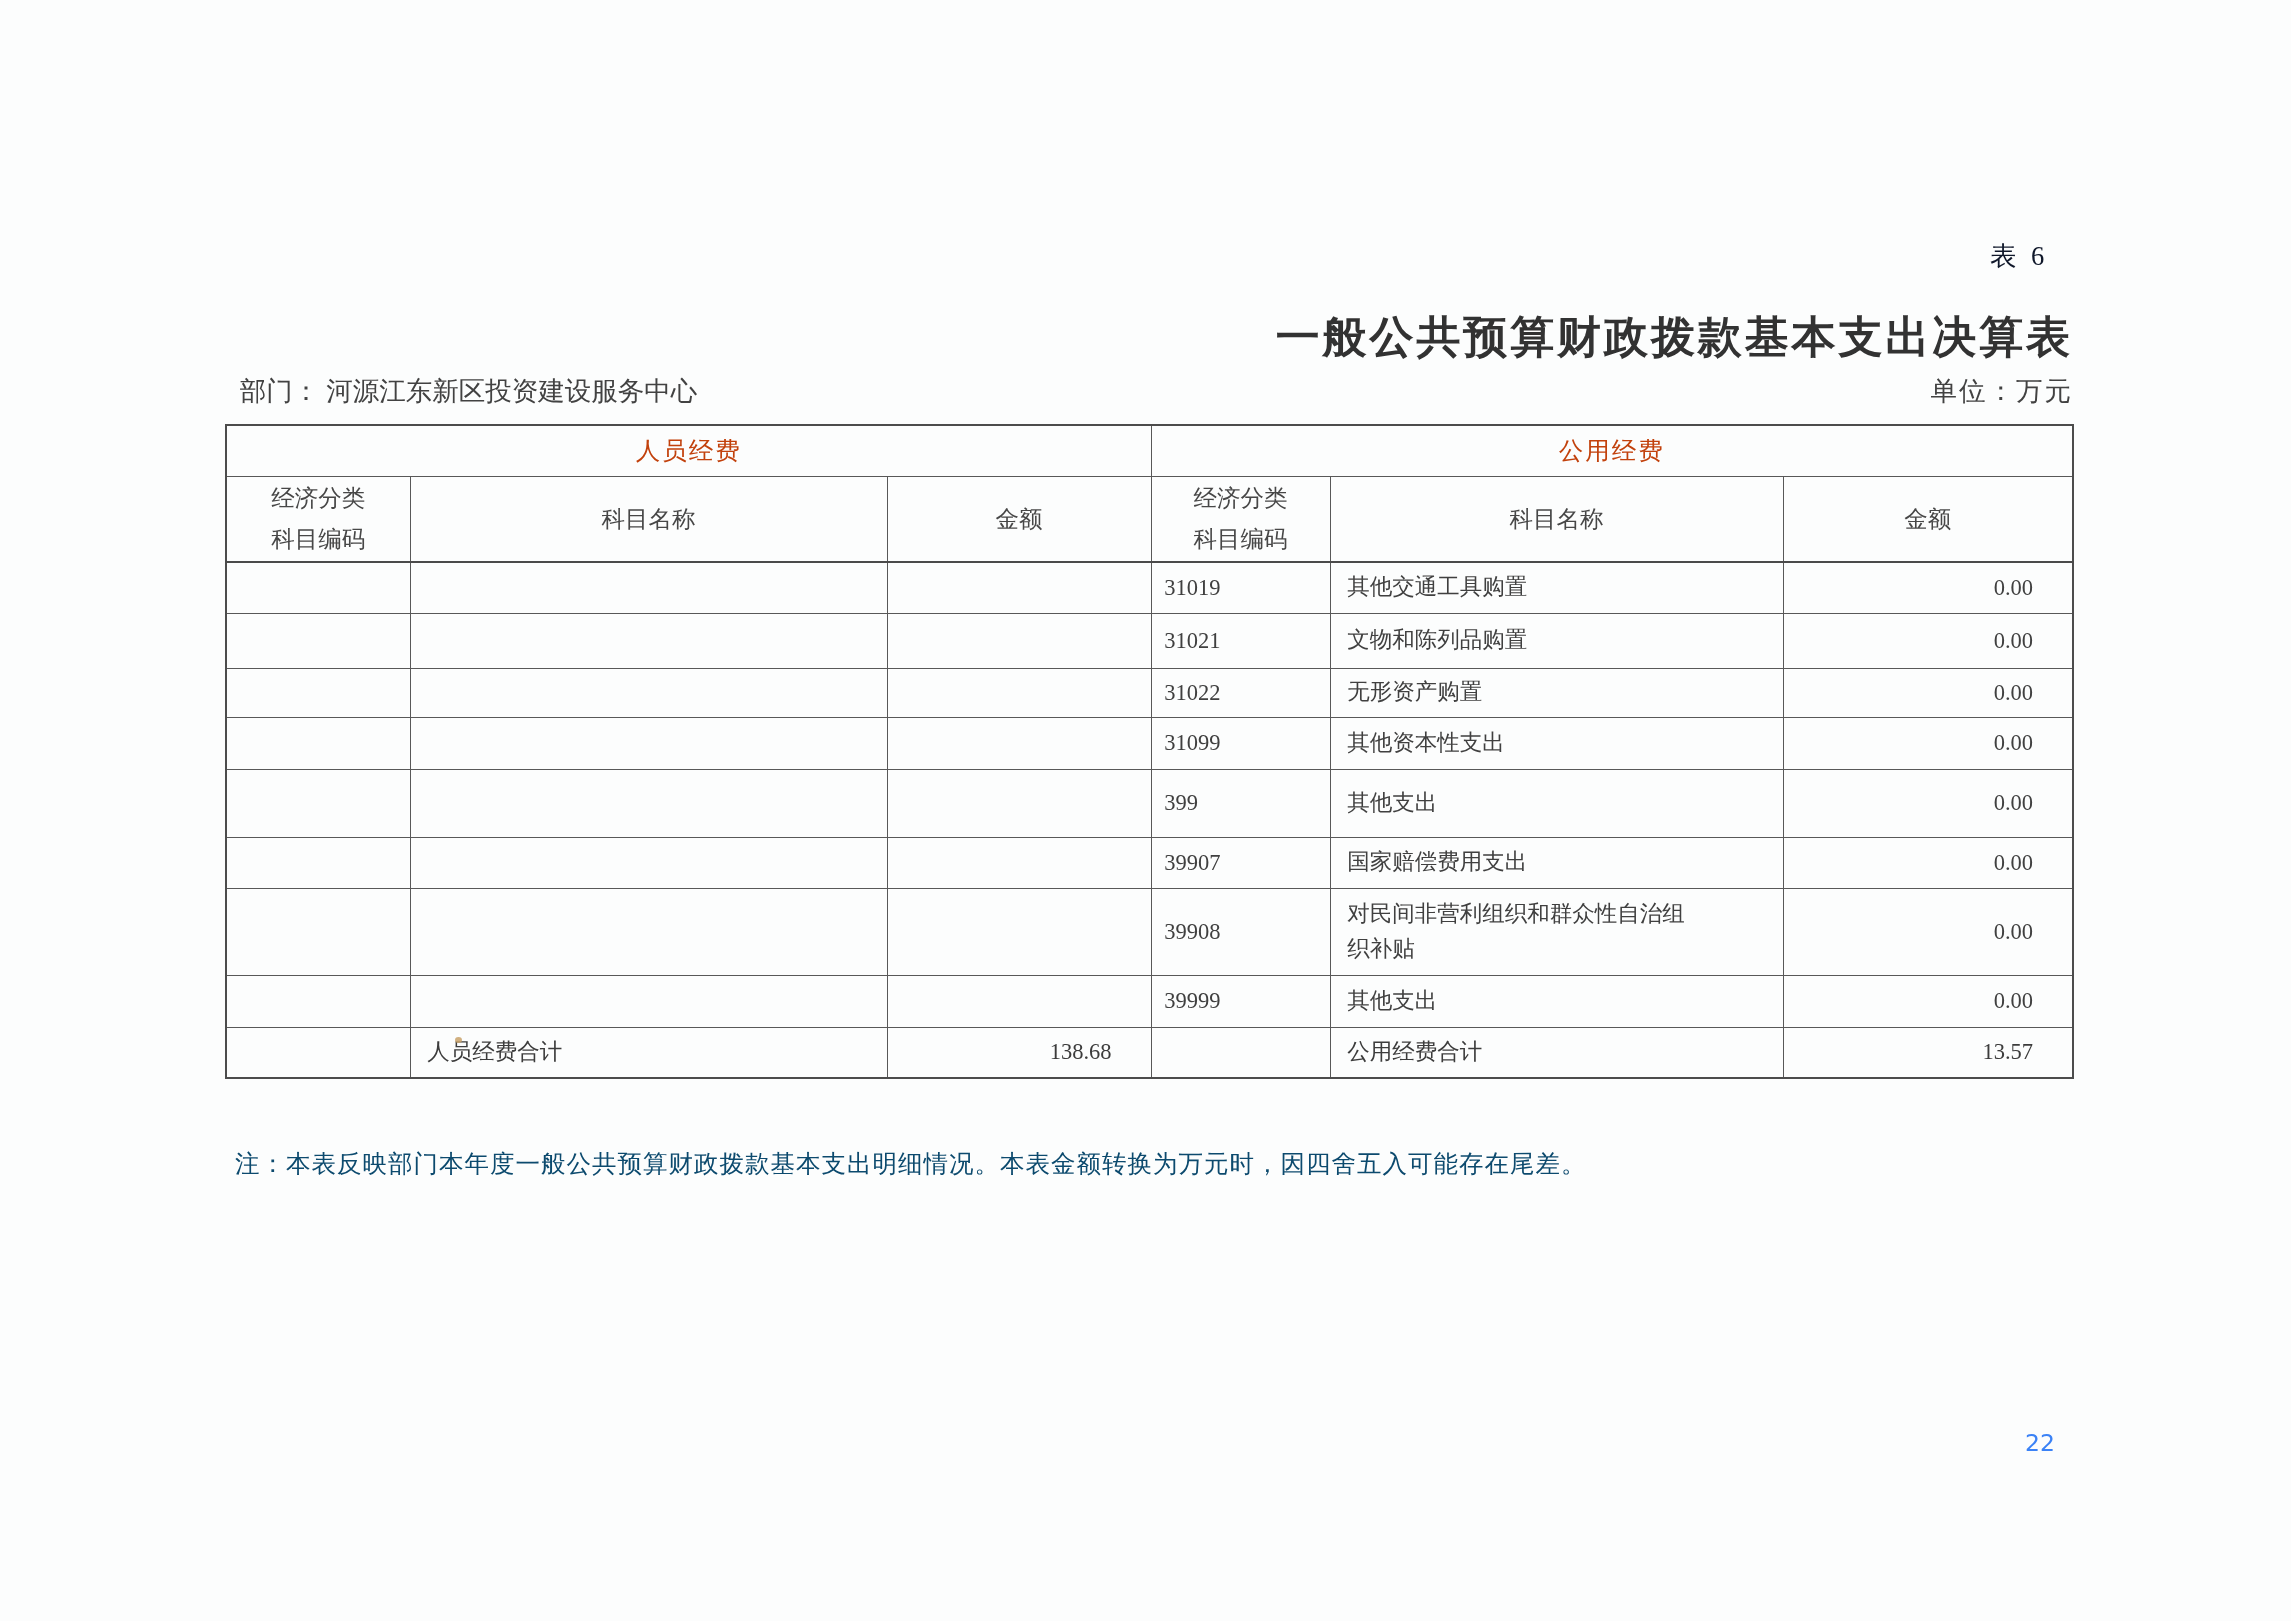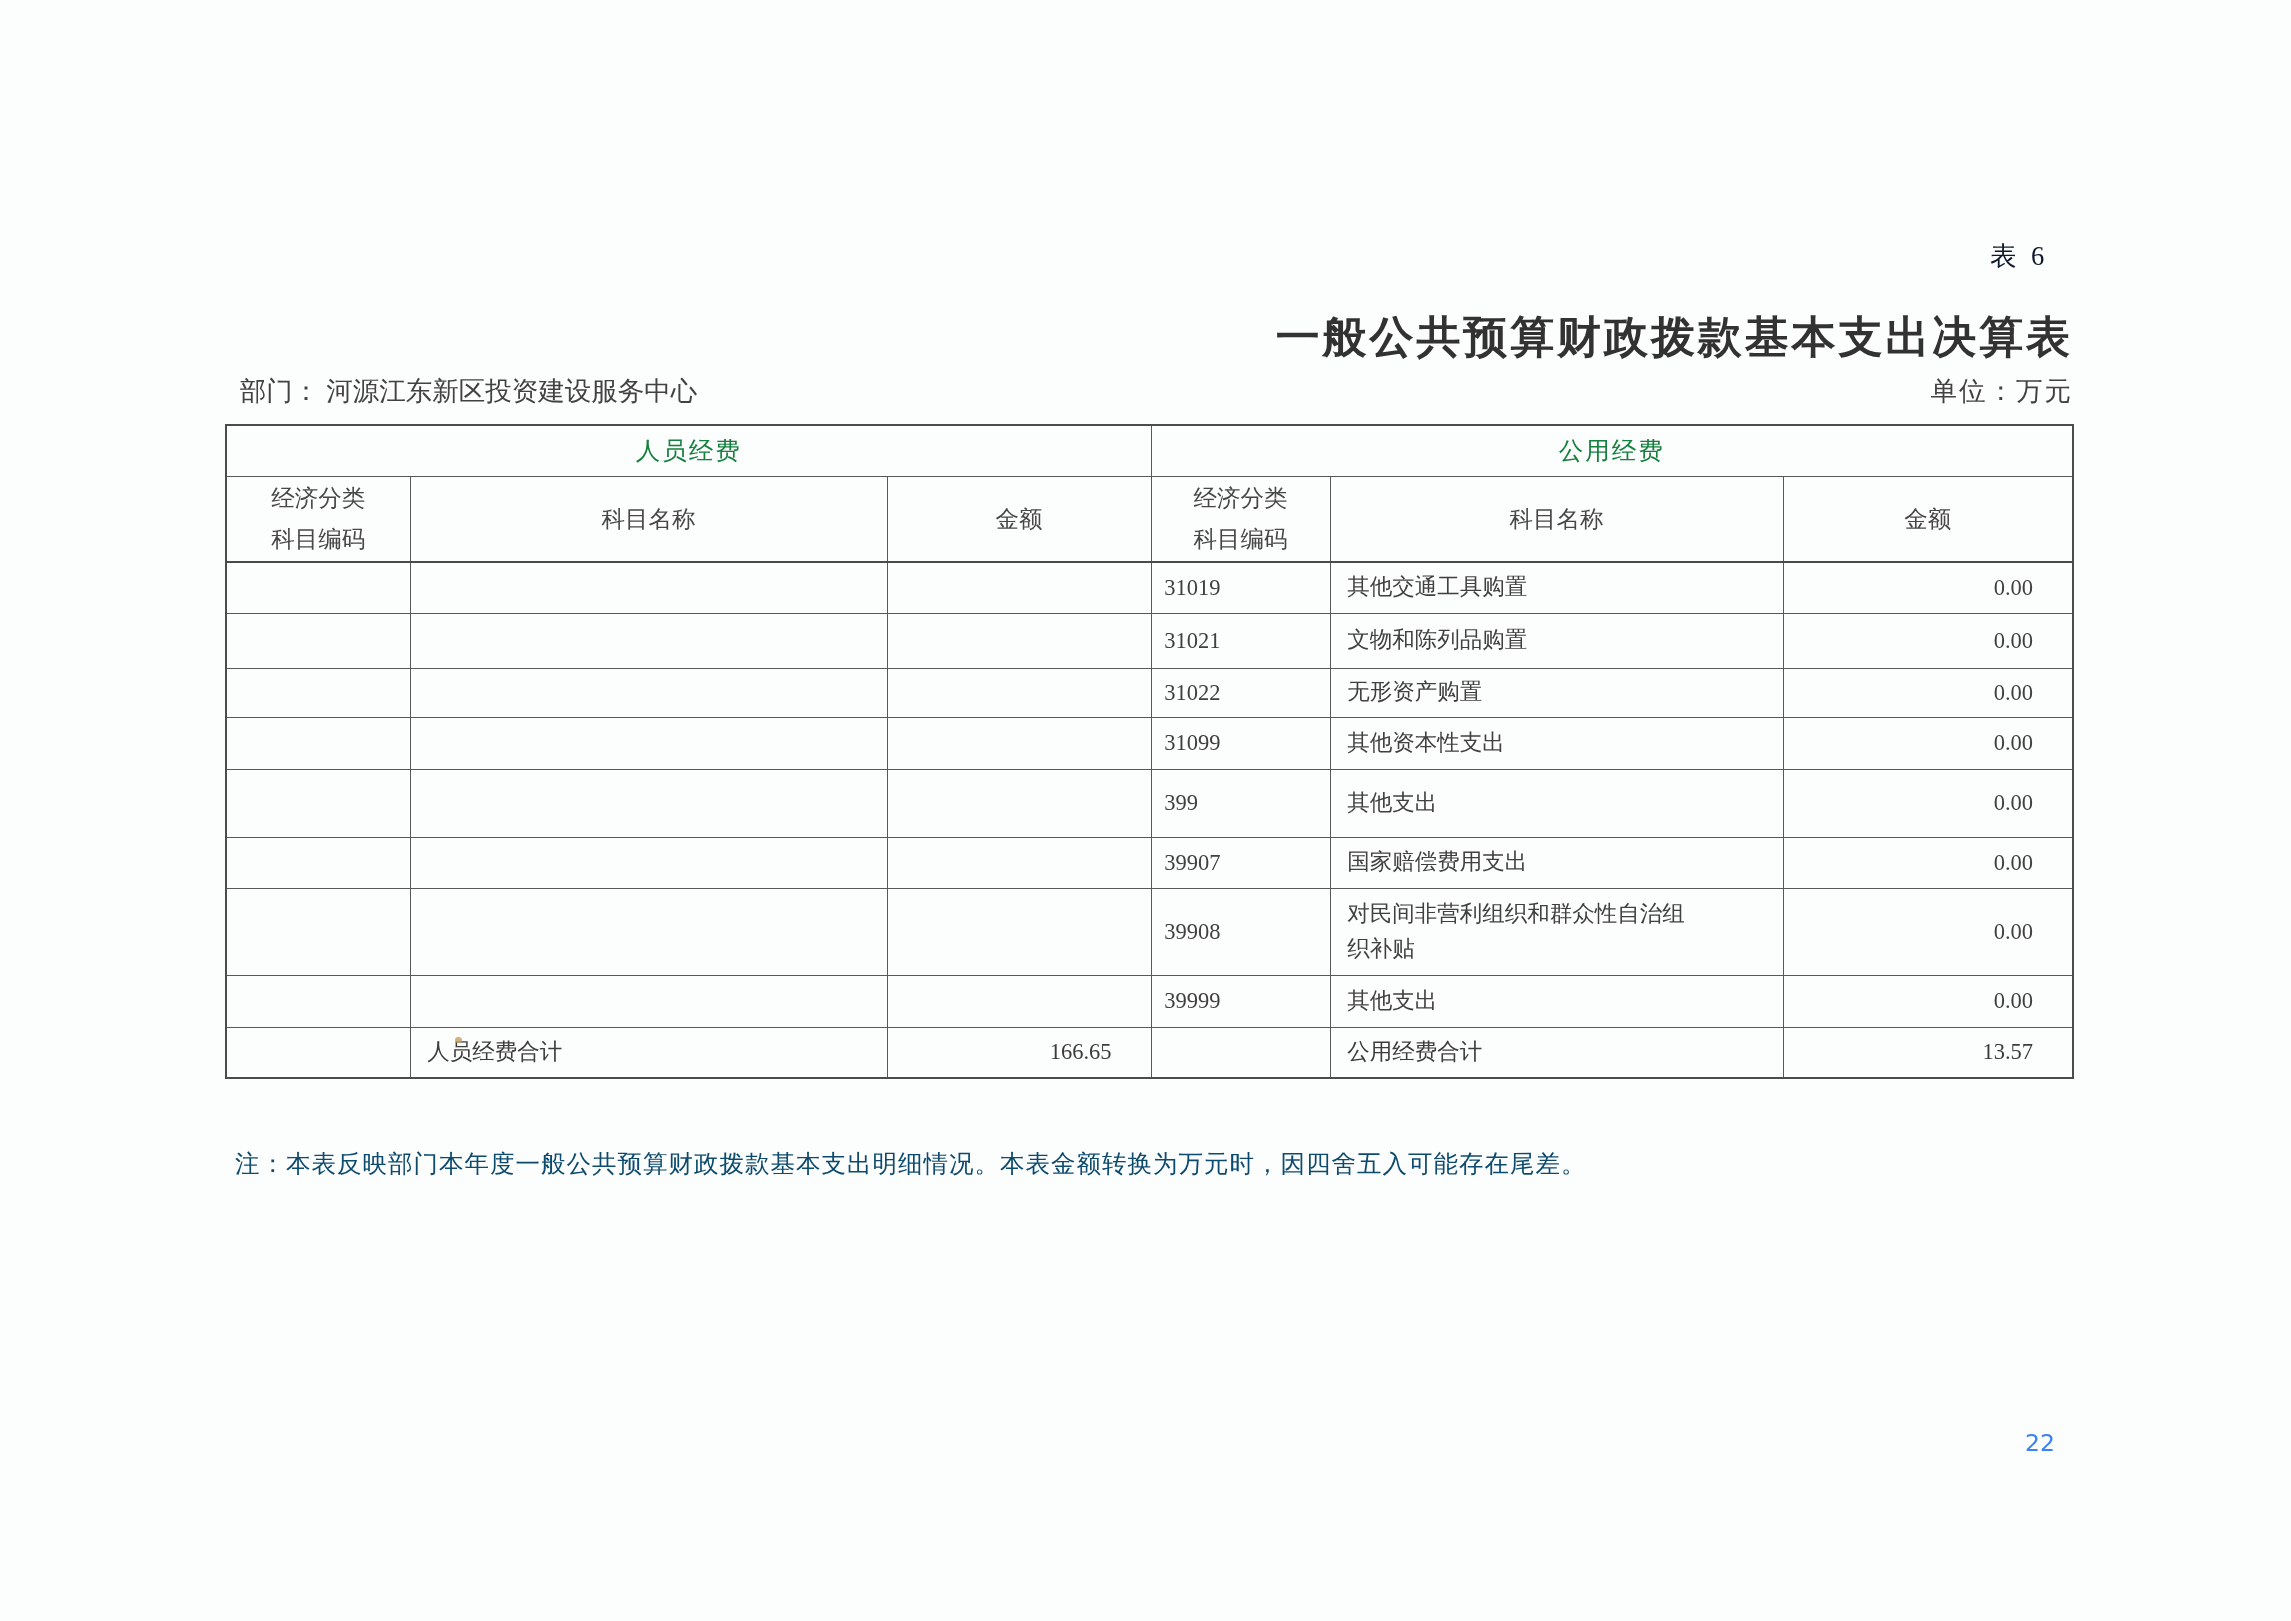--- a/index.html
+++ b/index.html
@@ -67,21 +67,21 @@
     font-weight: normal;
     vertical-align: middle;
     overflow: hidden;
   }
   table.budget { border: 2px solid #4c4c4c; }
 
   tr.group-row { height: 51px; }
   tr.colhead-row { height: 86px; }
   tr.colhead-row th { border-bottom: 2.9px solid #4a4a4a; }
 
-  th.group-cell { text-align: center; font-size: 24.5px; letter-spacing: 2px; color: #15803d; }
+  th.group-cell { text-align: center; font-size: 24.5px; letter-spacing: 2px; color: #c2410c; }
   th.colhead-cell { text-align: center; font-size: 23.5px; color: #474747; }
   .two-line span { display: block; line-height: 1.75; }
 
   td.cell-code   { text-align: left;  padding-left: 12.7px; }
   td.cell-name   { text-align: left;  padding-left: 16.7px; line-height: 1.55; }
   td.cell-amount { text-align: right; padding-right: 39px; }
 
   .wrap-narrow { display: inline-block; max-width: 345px; }
 
   tr.r1  { height: 51px; }
@@ -232,21 +232,21 @@
         <td class="cell-code"></td>
         <td class="cell-name"></td>
         <td class="cell-amount"></td>
         <td class="cell-code">39999</td>
         <td class="cell-name">其他支出</td>
         <td class="cell-amount">0.00</td>
       </tr>
       <tr class="total-row">
         <td class="cell-code"></td>
         <td class="cell-name">人员经费合计</td>
-        <td class="cell-amount">166.65</td>
+        <td class="cell-amount">138.68</td>
         <td class="cell-code"></td>
         <td class="cell-name">公用经费合计</td>
         <td class="cell-amount">13.57</td>
       </tr>
     </tbody>
   </table>
 
   <div class="scan-dot"></div>
 
   <div class="note">注：本表反映部门本年度一般公共预算财政拨款基本支出明细情况。本表金额转换为万元时，因四舍五入可能存在尾差。</div>

